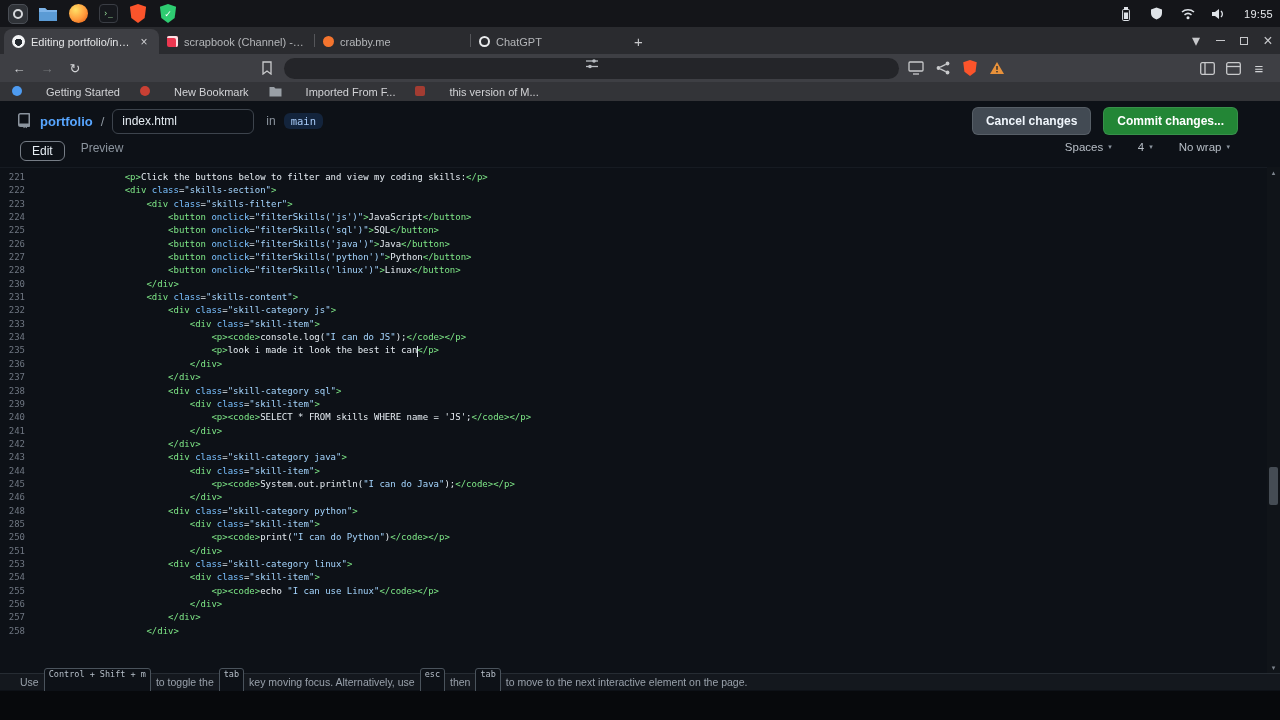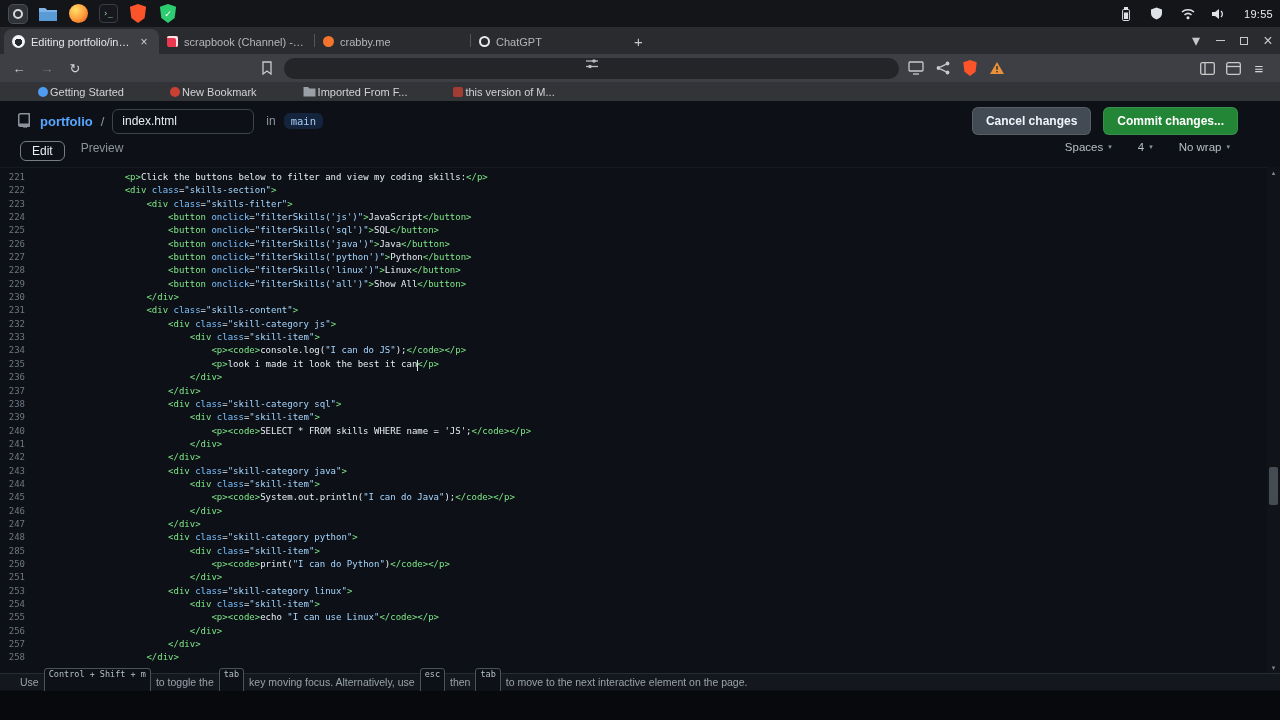--- a/index.html
+++ b/index.html
@@ -62,21 +62,21 @@
   .urlbar { width:615px; height:21px; background:#242529; border-radius:11px; display:flex;
             align-items:center; padding:0 10px; gap:8px;flex-direction:column; }
   .url-text { color:#e4e5e8; font-size:11.5px; white-space:nowrap; overflow:hidden; }
   .right-icons { display:flex; align-items:center; gap:5px; }
   .far-right { margin-left:auto; display:flex; align-items:center; gap:4px; padding-right:2px; }
   .menu-glyph { color:#d3d4d7; font-size:15px; }
 
   
   .bookmarks { position:absolute; top:82px; left:0; width:1280px; height:19px; background:#333438;
                display:flex; align-items:center; padding:0 12px; gap:20px; }
-  .bm { display:flex; align-items:center; gap:2px; font-size:11px; color:#d2d3d6;margin-left:26px; }
+  .bm { display:flex; align-items:flex-start; gap:24px; font-size:11px; color:#d2d3d6; }
   .bm-dot-blue { width:10px; height:10px; border-radius:50%; background:#4e9bf0; }
   .bm-dot-red { width:10px; height:10px; border-radius:50%; background:#c94034; }
   .bm-sq-darkred { width:10px; height:10px; border-radius:2px; background:#a33c32; }
 
   
   .gh { position:absolute; top:101px; left:0; width:1280px; bottom:18px; background:#0d1117; }
   .gh-header { height:40px; display:flex; align-items:center; padding:0 16px; gap:8px; }
   .gh-repo { color:#58a6ff; font-size:13px; font-weight:700; }
   .gh-sep { color:#8b949e; font-size:13px; }
   .gh-file-input { width:142px; height:25px; background:#0d1117; border:1px solid #3d444d;
@@ -354,39 +354,37 @@
   <div class="editor">
     <div>
         <div class="code-line"><span class="line-num">221</span><span class="line-code">                <span class="tk-tag">&lt;p</span><span class="tk-tag">&gt;</span>Click the buttons below to filter and view my coding skills:<span class="tk-tag">&lt;/p</span><span class="tk-tag">&gt;</span></span></div>
         <div class="code-line"><span class="line-num">222</span><span class="line-code">                <span class="tk-tag">&lt;div</span> <span class="tk-attr">class</span>=<span class="tk-str">"skills-section"</span><span class="tk-tag">&gt;</span></span></div>
         <div class="code-line"><span class="line-num">223</span><span class="line-code">                    <span class="tk-tag">&lt;div</span> <span class="tk-attr">class</span>=<span class="tk-str">"skills-filter"</span><span class="tk-tag">&gt;</span></span></div>
         <div class="code-line"><span class="line-num">224</span><span class="line-code">                        <span class="tk-tag">&lt;button</span> <span class="tk-attr">onclick</span>=<span class="tk-str">"filterSkills('js')"</span><span class="tk-tag">&gt;</span>JavaScript<span class="tk-tag">&lt;/button</span><span class="tk-tag">&gt;</span></span></div>
         <div class="code-line"><span class="line-num">225</span><span class="line-code">                        <span class="tk-tag">&lt;button</span> <span class="tk-attr">onclick</span>=<span class="tk-str">"filterSkills('sql')"</span><span class="tk-tag">&gt;</span>SQL<span class="tk-tag">&lt;/button</span><span class="tk-tag">&gt;</span></span></div>
         <div class="code-line"><span class="line-num">226</span><span class="line-code">                        <span class="tk-tag">&lt;button</span> <span class="tk-attr">onclick</span>=<span class="tk-str">"filterSkills('java')"</span><span class="tk-tag">&gt;</span>Java<span class="tk-tag">&lt;/button</span><span class="tk-tag">&gt;</span></span></div>
         <div class="code-line"><span class="line-num">227</span><span class="line-code">                        <span class="tk-tag">&lt;button</span> <span class="tk-attr">onclick</span>=<span class="tk-str">"filterSkills('python')"</span><span class="tk-tag">&gt;</span>Python<span class="tk-tag">&lt;/button</span><span class="tk-tag">&gt;</span></span></div>
         <div class="code-line"><span class="line-num">228</span><span class="line-code">                        <span class="tk-tag">&lt;button</span> <span class="tk-attr">onclick</span>=<span class="tk-str">"filterSkills('linux')"</span><span class="tk-tag">&gt;</span>Linux<span class="tk-tag">&lt;/button</span><span class="tk-tag">&gt;</span></span></div>
-        <div class="code-line"><span class="line-num">229</span><span class="line-code">                        <span class="tk-tag">&lt;button</span> <span class="tk-attr">onclick</span>=<span class="tk-str">"filterSkills('all')"</span><span class="tk-tag">&gt;</span>Show All<span class="tk-tag">&lt;/button</span><span class="tk-tag">&gt;</span></span></div>
         <div class="code-line"><span class="line-num">230</span><span class="line-code">                    <span class="tk-tag">&lt;/div</span><span class="tk-tag">&gt;</span></span></div>
         <div class="code-line"><span class="line-num">231</span><span class="line-code">                    <span class="tk-tag">&lt;div</span> <span class="tk-attr">class</span>=<span class="tk-str">"skills-content"</span><span class="tk-tag">&gt;</span></span></div>
         <div class="code-line"><span class="line-num">232</span><span class="line-code">                        <span class="tk-tag">&lt;div</span> <span class="tk-attr">class</span>=<span class="tk-str">"skill-category js"</span><span class="tk-tag">&gt;</span></span></div>
         <div class="code-line"><span class="line-num">233</span><span class="line-code">                            <span class="tk-tag">&lt;div</span> <span class="tk-attr">class</span>=<span class="tk-str">"skill-item"</span><span class="tk-tag">&gt;</span></span></div>
         <div class="code-line"><span class="line-num">234</span><span class="line-code">                                <span class="tk-tag">&lt;p</span><span class="tk-tag">&gt;</span><span class="tk-tag">&lt;code</span><span class="tk-tag">&gt;</span>console.log(<span class="tk-str">"I can do JS"</span>);<span class="tk-tag">&lt;/code</span><span class="tk-tag">&gt;</span><span class="tk-tag">&lt;/p</span><span class="tk-tag">&gt;</span></span></div>
         <div class="code-line"><span class="line-num">235</span><span class="line-code">                                <span class="tk-tag">&lt;p</span><span class="tk-tag">&gt;</span>look i made it look the best it can<span class="tk-tag">&lt;/p</span><span class="tk-tag">&gt;</span><span class="caret" style="left: 70ch;"></span></span></div>
         <div class="code-line"><span class="line-num">236</span><span class="line-code">                            <span class="tk-tag">&lt;/div</span><span class="tk-tag">&gt;</span></span></div>
         <div class="code-line"><span class="line-num">237</span><span class="line-code">                        <span class="tk-tag">&lt;/div</span><span class="tk-tag">&gt;</span></span></div>
         <div class="code-line"><span class="line-num">238</span><span class="line-code">                        <span class="tk-tag">&lt;div</span> <span class="tk-attr">class</span>=<span class="tk-str">"skill-category sql"</span><span class="tk-tag">&gt;</span></span></div>
         <div class="code-line"><span class="line-num">239</span><span class="line-code">                            <span class="tk-tag">&lt;div</span> <span class="tk-attr">class</span>=<span class="tk-str">"skill-item"</span><span class="tk-tag">&gt;</span></span></div>
         <div class="code-line"><span class="line-num">240</span><span class="line-code">                                <span class="tk-tag">&lt;p</span><span class="tk-tag">&gt;</span><span class="tk-tag">&lt;code</span><span class="tk-tag">&gt;</span>SELECT * FROM skills WHERE name = 'JS';<span class="tk-tag">&lt;/code</span><span class="tk-tag">&gt;</span><span class="tk-tag">&lt;/p</span><span class="tk-tag">&gt;</span></span></div>
         <div class="code-line"><span class="line-num">241</span><span class="line-code">                            <span class="tk-tag">&lt;/div</span><span class="tk-tag">&gt;</span></span></div>
         <div class="code-line"><span class="line-num">242</span><span class="line-code">                        <span class="tk-tag">&lt;/div</span><span class="tk-tag">&gt;</span></span></div>
         <div class="code-line"><span class="line-num">243</span><span class="line-code">                        <span class="tk-tag">&lt;div</span> <span class="tk-attr">class</span>=<span class="tk-str">"skill-category java"</span><span class="tk-tag">&gt;</span></span></div>
         <div class="code-line"><span class="line-num">244</span><span class="line-code">                            <span class="tk-tag">&lt;div</span> <span class="tk-attr">class</span>=<span class="tk-str">"skill-item"</span><span class="tk-tag">&gt;</span></span></div>
         <div class="code-line"><span class="line-num">245</span><span class="line-code">                                <span class="tk-tag">&lt;p</span><span class="tk-tag">&gt;</span><span class="tk-tag">&lt;code</span><span class="tk-tag">&gt;</span>System.out.println(<span class="tk-str">"I can do Java"</span>);<span class="tk-tag">&lt;/code</span><span class="tk-tag">&gt;</span><span class="tk-tag">&lt;/p</span><span class="tk-tag">&gt;</span></span></div>
         <div class="code-line"><span class="line-num">246</span><span class="line-code">                            <span class="tk-tag">&lt;/div</span><span class="tk-tag">&gt;</span></span></div>
-        <div class="code-line"><span class="line-num">247</span><span class="line-code">                        <span class="tk-tag">&lt;/div</span><span class="tk-tag">&gt;</span></span></div>
         <div class="code-line"><span class="line-num">248</span><span class="line-code">                        <span class="tk-tag">&lt;div</span> <span class="tk-attr">class</span>=<span class="tk-str">"skill-category python"</span><span class="tk-tag">&gt;</span></span></div>
         <div class="code-line"><span class="line-num">285</span><span class="line-code">                            <span class="tk-tag">&lt;div</span> <span class="tk-attr">class</span>=<span class="tk-str">"skill-item"</span><span class="tk-tag">&gt;</span></span></div>
         <div class="code-line"><span class="line-num">250</span><span class="line-code">                                <span class="tk-tag">&lt;p</span><span class="tk-tag">&gt;</span><span class="tk-tag">&lt;code</span><span class="tk-tag">&gt;</span>print(<span class="tk-str">"I can do Python"</span>)<span class="tk-tag">&lt;/code</span><span class="tk-tag">&gt;</span><span class="tk-tag">&lt;/p</span><span class="tk-tag">&gt;</span></span></div>
         <div class="code-line"><span class="line-num">251</span><span class="line-code">                            <span class="tk-tag">&lt;/div</span><span class="tk-tag">&gt;</span></span></div>
         <div class="code-line"><span class="line-num">253</span><span class="line-code">                        <span class="tk-tag">&lt;div</span> <span class="tk-attr">class</span>=<span class="tk-str">"skill-category linux"</span><span class="tk-tag">&gt;</span></span></div>
         <div class="code-line"><span class="line-num">254</span><span class="line-code">                            <span class="tk-tag">&lt;div</span> <span class="tk-attr">class</span>=<span class="tk-str">"skill-item"</span><span class="tk-tag">&gt;</span></span></div>
         <div class="code-line"><span class="line-num">255</span><span class="line-code">                                <span class="tk-tag">&lt;p</span><span class="tk-tag">&gt;</span><span class="tk-tag">&lt;code</span><span class="tk-tag">&gt;</span>echo <span class="tk-str">"I can use Linux"</span><span class="tk-tag">&lt;/code</span><span class="tk-tag">&gt;</span><span class="tk-tag">&lt;/p</span><span class="tk-tag">&gt;</span></span></div>
         <div class="code-line"><span class="line-num">256</span><span class="line-code">                            <span class="tk-tag">&lt;/div</span><span class="tk-tag">&gt;</span></span></div>
         <div class="code-line"><span class="line-num">257</span><span class="line-code">                        <span class="tk-tag">&lt;/div</span><span class="tk-tag">&gt;</span></span></div>
         <div class="code-line"><span class="line-num">258</span><span class="line-code">                    <span class="tk-tag">&lt;/div</span><span class="tk-tag">&gt;</span></span></div>

